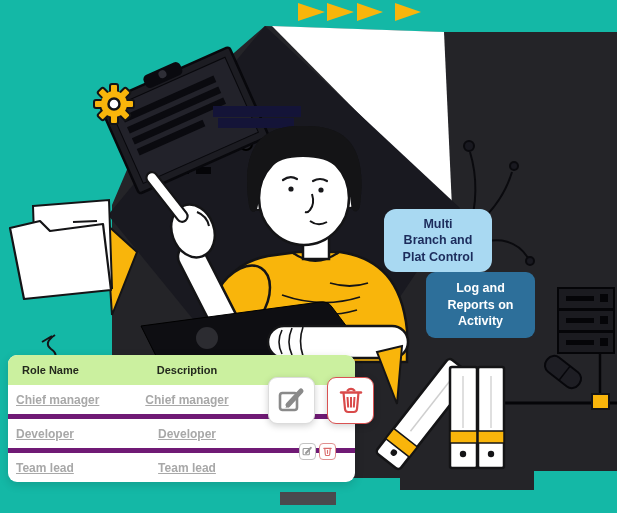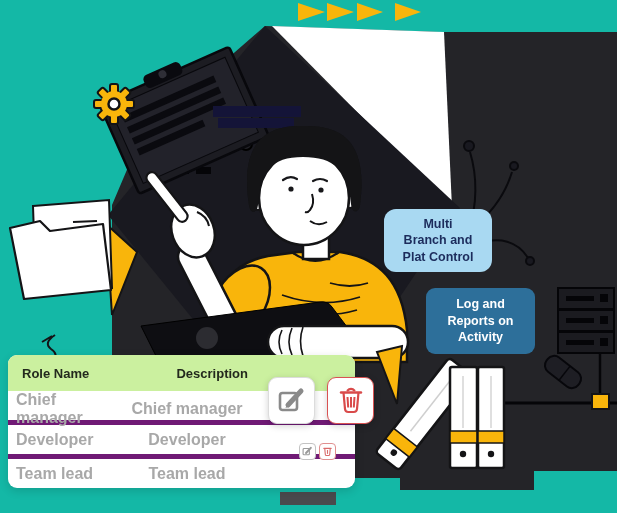--- a/index.html
+++ b/index.html
@@ -6,33 +6,33 @@
   body{font-family:"Liberation Sans",sans-serif;}
   .stage{position:relative;width:619px;height:513px;background:#14b8a6;overflow:hidden;}
   .stage svg.illo{position:absolute;left:0;top:0;}
 
   
   .badge{position:absolute;display:flex;align-items:center;justify-content:center;
          text-align:center;font-weight:bold;font-size:12.5px;line-height:1.32;}
   .badge span{white-space:pre-line;}
   .badge.light{left:384px;top:209px;width:108px;height:63px;border-radius:12px;
                background:#a9d9f2;color:#1c2c5c;}
-  .badge.dark{left:426px;top:288px;width:109px;height:66px;border-radius:9px;
+  .badge.dark{left:426px;top:272px;width:109px;height:66px;border-radius:9px;
               background:#2d6f9a;color:#ffffff;}
 
   
   .roles-table{position:absolute;left:8px;top:355px;width:347px;border-radius:9px;
                background:#fff;box-shadow:0 3px 10px rgba(0,0,0,.14);}
-  .thead{display:grid;grid-template-columns:118px 122px 107px;height:36px;
+  .thead{display:grid;grid-template-columns:118px 122px 107px;height:30px;
          align-items:center;background:#cbf09f;border-radius:9px 9px 0 0;
-         font-weight:bold;font-size:13px;color:#23291d;}
+         font-weight:bold;font-size:11px;color:#23291d;}
   .thead .c1{padding-left:14px;}
-  .thead .c2,.thead .c3{text-align:right;}
+  .thead .c2,.thead .c3{text-align:center;}
   .trow{display:grid;grid-template-columns:118px 122px 107px;height:29px;
-        align-items:center;font-weight:bold;font-size:16px;color:#a8a8a8;}
+        align-items:center;font-weight:bold;font-size:12px;color:#a8a8a8;text-decoration:underline;}
   .trow + .trow{border-top:5px solid #701a75;}
   .trow .c1{padding-left:8px;}
   .trow .c2{text-align:center;}
   .roles-table .trow:last-child{border-radius:0 0 9px 9px;}
 
   
   .abtn{position:absolute;background:#fff;display:flex;align-items:center;justify-content:center;
         padding:0;cursor:pointer;}
   .abtn.big{width:47px;height:47px;border-radius:9px;box-shadow:0 2px 7px rgba(0,0,0,.18);}
   .abtn.small{width:17px;height:17px;border-radius:4px;}

